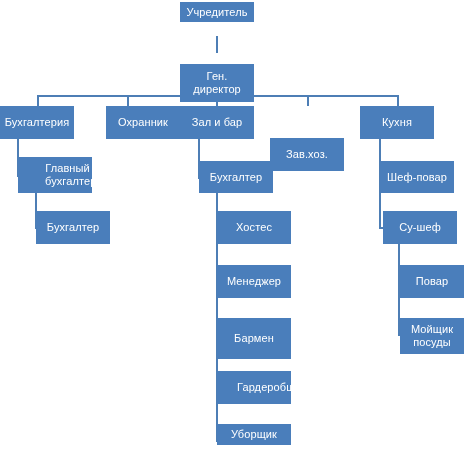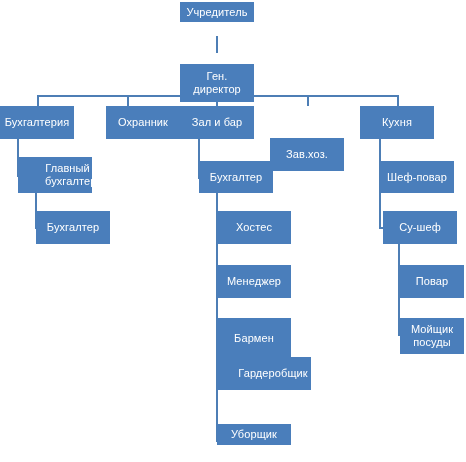--- a/index.html
+++ b/index.html
@@ -130,21 +130,21 @@
   </div>
 
   <div class="node" style="left:217px; top:265px; width:74px; height:33px;">
     <span class="node-label">Менеджер</span>
   </div>
 
   <div class="node" style="left:217px; top:318px; width:74px; height:41px;">
     <span class="node-label">Бармен</span>
   </div>
 
-  <div class="node" style="left:217px; top:357px; width:94px; height:33px;padding-left:20px;">
+  <div class="node" style="left:217px; top:371px; width:74px; height:33px;padding-left:20px;">
     <span class="node-label">Гардеробщик</span>
   </div>
 
   <div class="node" style="left:217px; top:424px; width:74px; height:21px;">
     <span class="node-label">Уборщик</span>
   </div>
 
   <div class="node" style="left:380px; top:161px; width:74px; height:32px;">
     <span class="node-label">Шеф-повар</span>
   </div>

